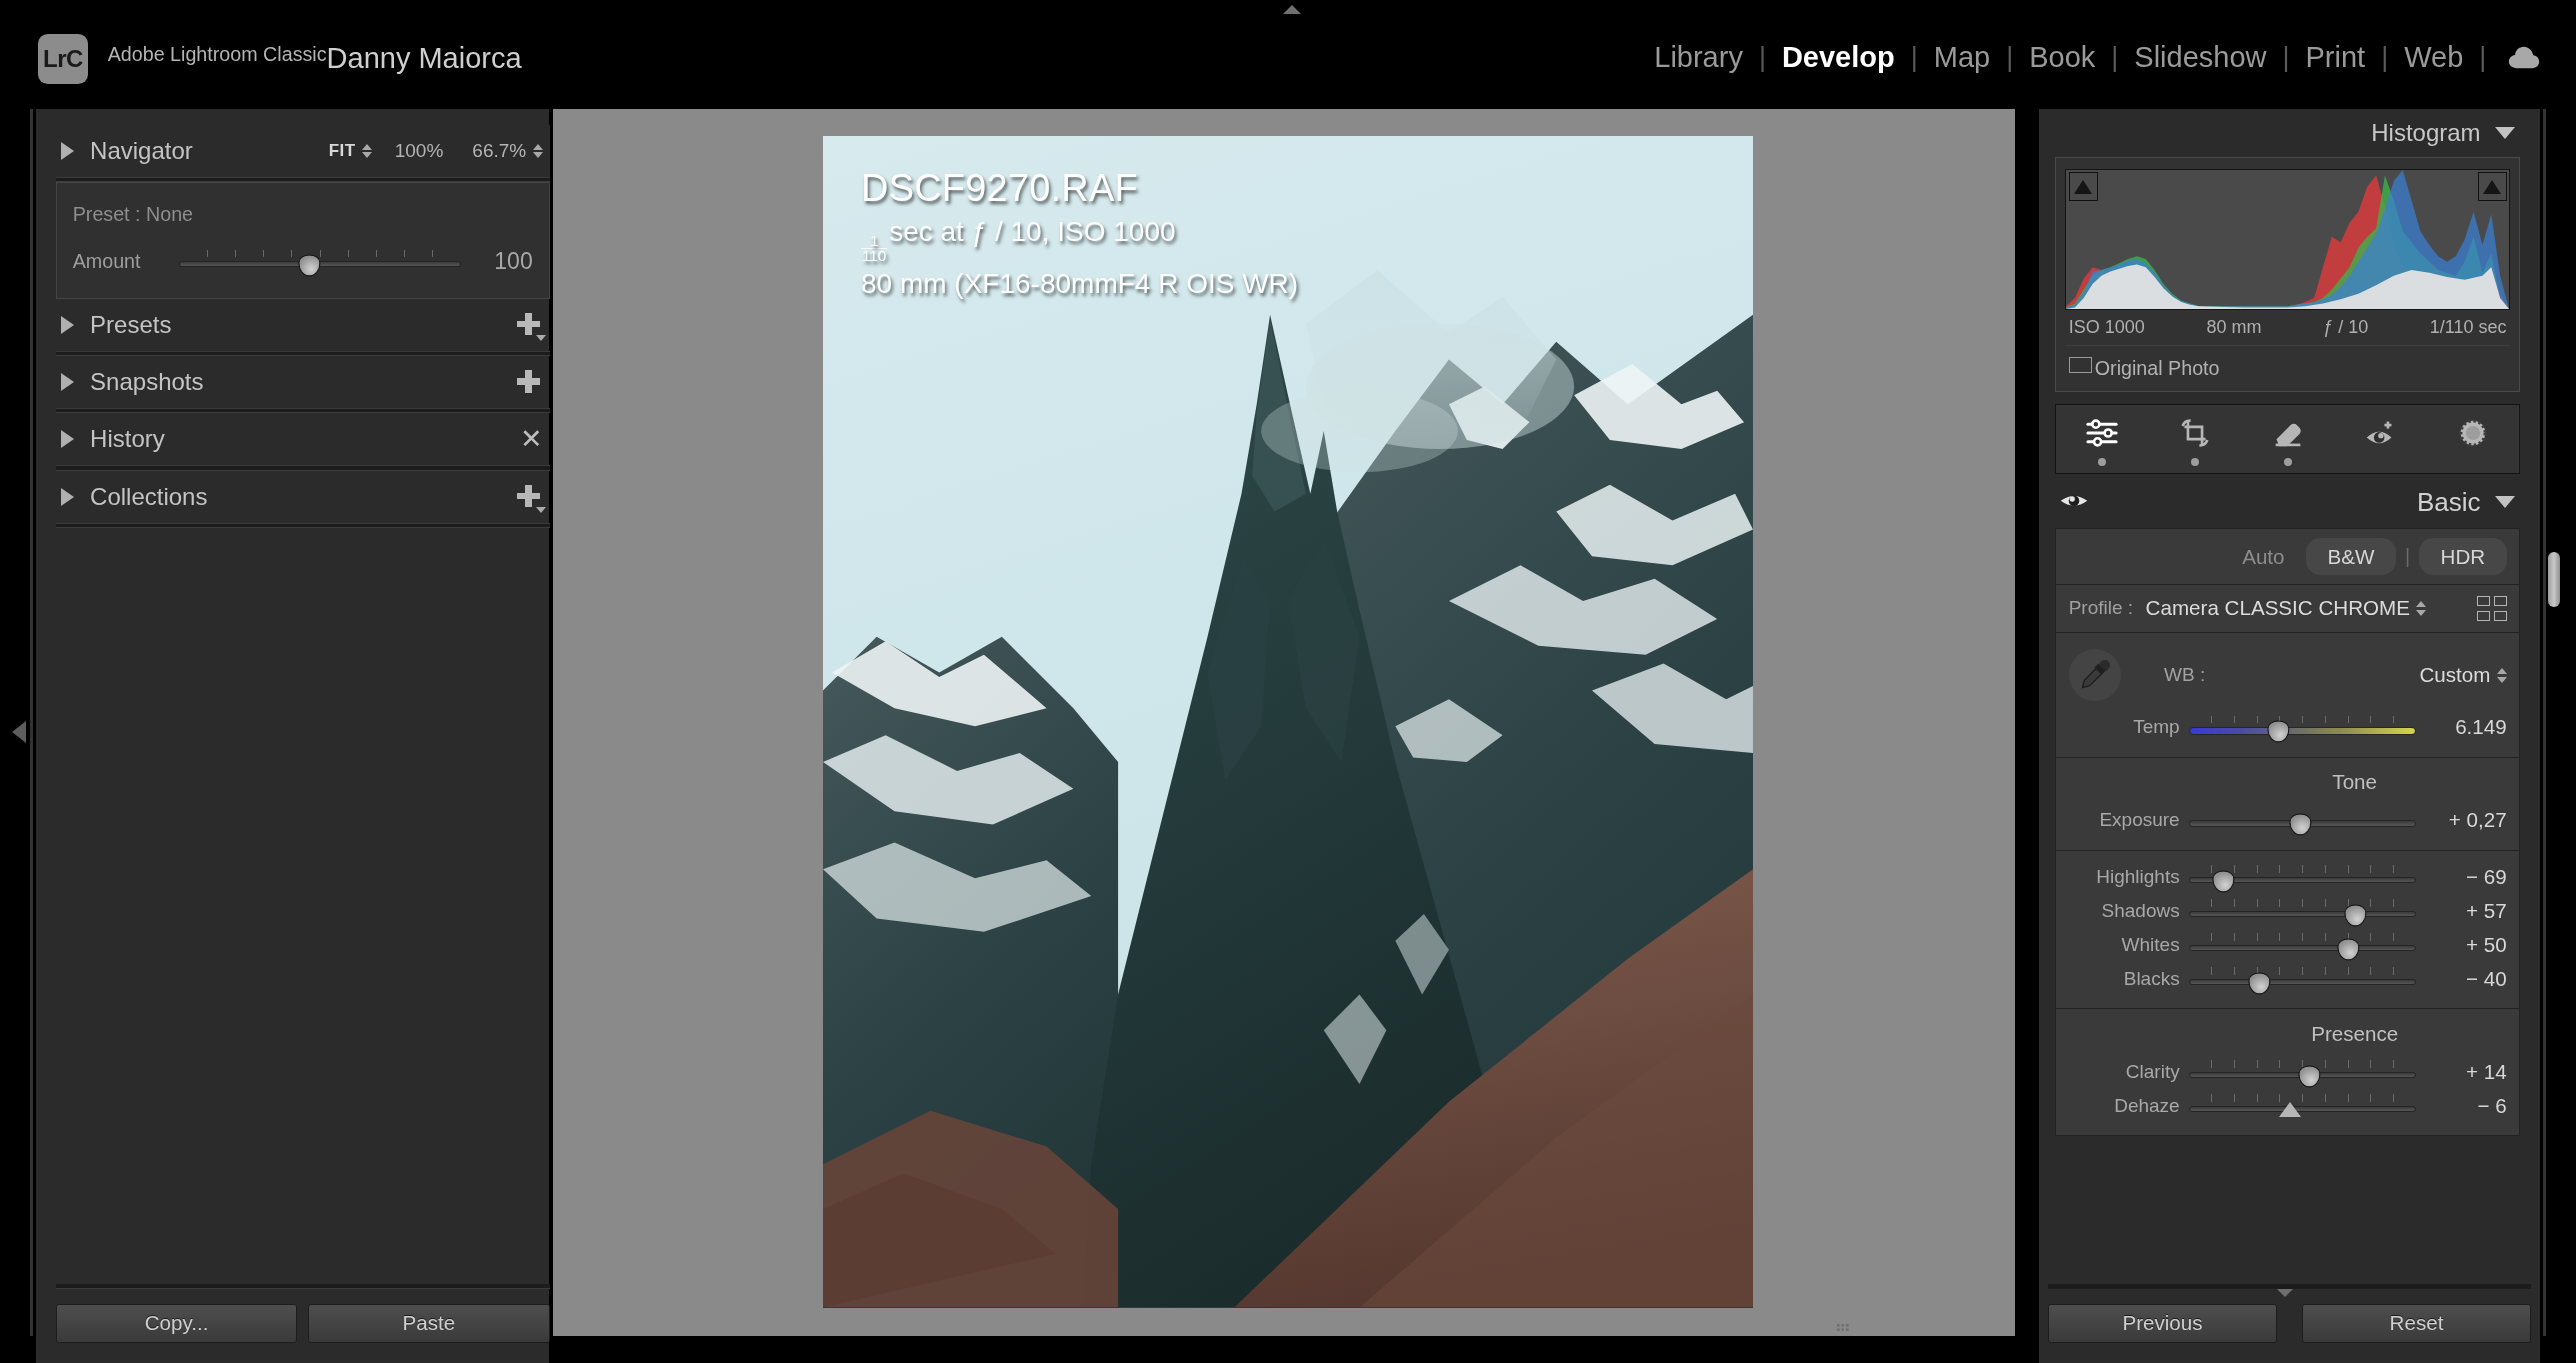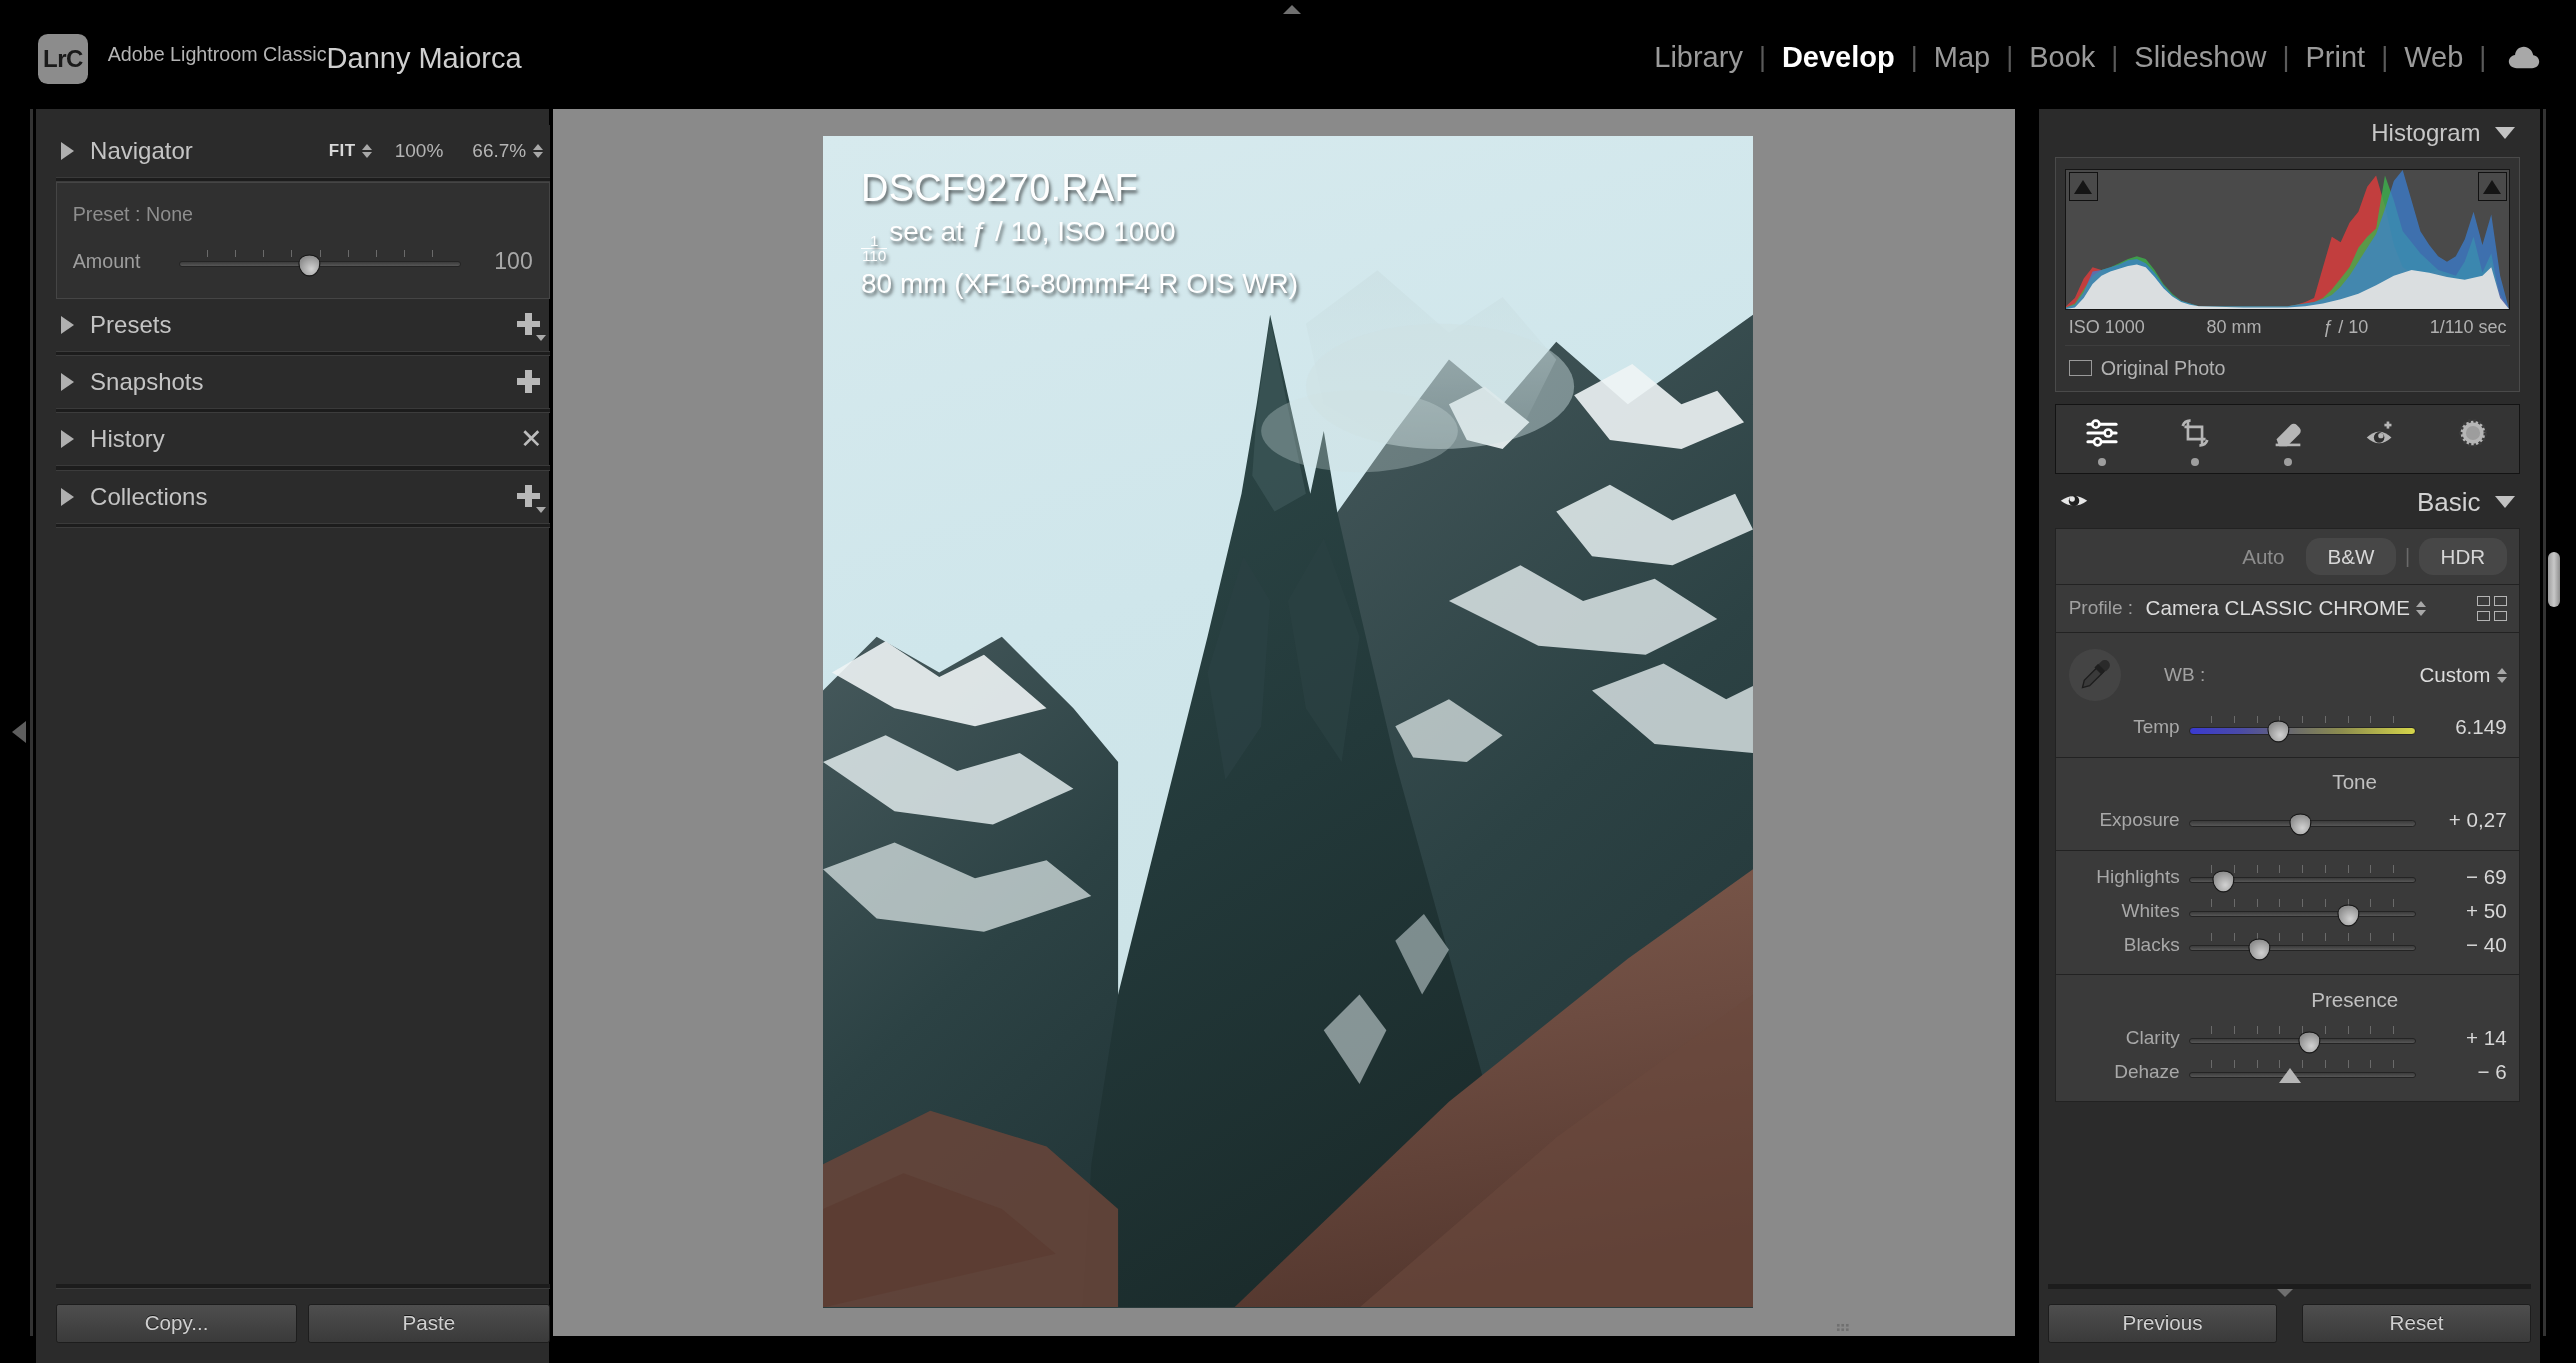--- a/index.html
+++ b/index.html
@@ -149,21 +149,21 @@
   .hist-box { margin: 0 9px; background: #323232; border: 0.9px solid #4a4a4a; padding: 10.7px 9px 7.2px 9px; }
   .hist-plot { position: relative; height: 141px; background: #4a4a4a; border: 1.8px solid #151515; overflow: hidden; }
   .clip-btn {
     position: absolute; top: 2.7px; width: 29px; height: 29px; border: 1.8px solid #111; background: #4a4a4a;
     display: flex; align-items: center; justify-content: center; z-index: 5;
   }
   .clip-btn i { width: 0; height: 0; border-left: 9px solid transparent; border-right: 9px solid transparent; border-bottom: 14.3px solid #151515; }
   .clip-l { left: 2.7px; } .clip-r { right: 2.7px; }
   .hist-meta { display: flex; justify-content: space-between; padding: 7.2px 3.6px 1.8px 3.6px; }
   .hist-meta span { color: #b0b0b0; font-size: 18px; }
-  .orig-row { display: flex; align-items: center; gap: 9px; padding: 10.7px 3.6px 3.6px 3.6px; border-top: 0.9px solid #3e3e3e; margin-top: 5.4px; }
+  .orig-row { display: flex; align-items: flex-start; gap: 3px; padding: 10.7px 3.6px 3.6px 3.6px; border-top: 0.9px solid #3e3e3e; margin-top: 5.4px; }
   .orig-chk { width: 23px; height: 16px; border: 1.8px solid #9a9a9a; }
   .orig-label { color: #b2b2b2; font-size: 19.7px; }
 
   .toolstrip { margin: 12.5px 9px 0 9px; height: 70px; background: #343434; border: 1.8px solid #131313; position: relative; }
   .tools { display: flex; align-items: center; justify-content: space-around; height: 50px; padding-top: 5.4px; }
   .tool { width: 47px; height: 41px; display: flex; align-items: center; justify-content: center; }
   .tdots { position: absolute; left: 0; right: 0; bottom: 7.2px; display: flex; justify-content: space-around; }
   .tdot { width: 47px; display: flex; justify-content: center; }
   .tdot b { width: 8px; height: 8px; border-radius: 50%; background: #9e9e9e; display: block; }
   .tdot.off b { background: transparent; }
@@ -630,95 +630,114 @@
                 <i style="left:70%"></i>
                 <i style="left:80%"></i>
                 <i style="left:90%"></i>
             </span>
             <span class="slider-track"></span>
             <span class="slider-knob" style="left:15%"></span>
           </span>
           <span class="svalue">− 69</span>
         </div>
         <div class="srow">
-          <span class="slabel">Whites</span>
+          <span class="slabel">Shadows</span>
           <span class="slider-wrap">
             <span class="slider-ticks">
               <i style="left:10%"></i>
                 <i style="left:20%"></i>
                 <i style="left:30%"></i>
                 <i style="left:40%"></i>
                 <i style="left:50%"></i>
                 <i style="left:60%"></i>
                 <i style="left:70%"></i>
                 <i style="left:80%"></i>
                 <i style="left:90%"></i>
             </span>
             <span class="slider-track"></span>
-            <span class="slider-knob" style="left:70%"></span>
-          </span>
-          <span class="svalue">+ 50</span>
+            <span class="slider-knob" style="left:73%"></span>
+          </span>
+          <span class="svalue">+ 57</span>
         </div>
         <div class="srow">
-          <span class="slabel">Blacks</span>
+          <span class="slabel">Whites</span>
           <span class="slider-wrap">
             <span class="slider-ticks">
               <i style="left:10%"></i>
                 <i style="left:20%"></i>
                 <i style="left:30%"></i>
                 <i style="left:40%"></i>
                 <i style="left:50%"></i>
                 <i style="left:60%"></i>
                 <i style="left:70%"></i>
                 <i style="left:80%"></i>
                 <i style="left:90%"></i>
             </span>
             <span class="slider-track"></span>
-            <span class="slider-knob" style="left:31%"></span>
-          </span>
-          <span class="svalue">− 40</span>
-        </div>
-      </div>
-
-      <div class="section" style="overflow:hidden;max-height:136px">
-        <div class="sec-title">Presence</div>
+            <span class="slider-knob" style="left:70%"></span>
+          </span>
+          <span class="svalue">+ 50</span>
+        </div>
         <div class="srow">
-          <span class="slabel">Clarity</span>
+          <span class="slabel">Blacks</span>
           <span class="slider-wrap">
             <span class="slider-ticks">
               <i style="left:10%"></i>
                 <i style="left:20%"></i>
                 <i style="left:30%"></i>
                 <i style="left:40%"></i>
                 <i style="left:50%"></i>
                 <i style="left:60%"></i>
                 <i style="left:70%"></i>
                 <i style="left:80%"></i>
                 <i style="left:90%"></i>
             </span>
             <span class="slider-track"></span>
-            <span class="slider-knob" style="left:53%"></span>
-          </span>
-          <span class="svalue">+ 14</span>
-        </div>
+            <span class="slider-knob" style="left:31%"></span>
+          </span>
+          <span class="svalue">− 40</span>
+        </div>
+      </div>
+
+      <div class="section" style="overflow:hidden;max-height:136px">
+        <div class="sec-title">Presence</div>
         <div class="srow">
-          <span class="slabel">Dehaze</span>
+          <span class="slabel">Clarity</span>
           <span class="slider-wrap">
             <span class="slider-ticks">
               <i style="left:10%"></i>
                 <i style="left:20%"></i>
                 <i style="left:30%"></i>
                 <i style="left:40%"></i>
                 <i style="left:50%"></i>
                 <i style="left:60%"></i>
                 <i style="left:70%"></i>
                 <i style="left:80%"></i>
                 <i style="left:90%"></i>
             </span>
             <span class="slider-track"></span>
+            <span class="slider-knob" style="left:53%"></span>
+          </span>
+          <span class="svalue">+ 14</span>
+        </div>
+        <div class="srow">
+          <span class="slabel">Dehaze</span>
+          <span class="slider-wrap">
+            <span class="slider-ticks">
+              <i style="left:10%"></i>
+                <i style="left:20%"></i>
+                <i style="left:30%"></i>
+                <i style="left:40%"></i>
+                <i style="left:50%"></i>
+                <i style="left:60%"></i>
+                <i style="left:70%"></i>
+                <i style="left:80%"></i>
+                <i style="left:90%"></i>
+            </span>
+            <span class="slider-track"></span>
             <span class="knob-tri" style="left:45%"></span>
           </span>
           <span class="svalue">− 6</span>
         </div>
       </div>
 
     </div>
   </div>
 
   <div class="rp-footer">

